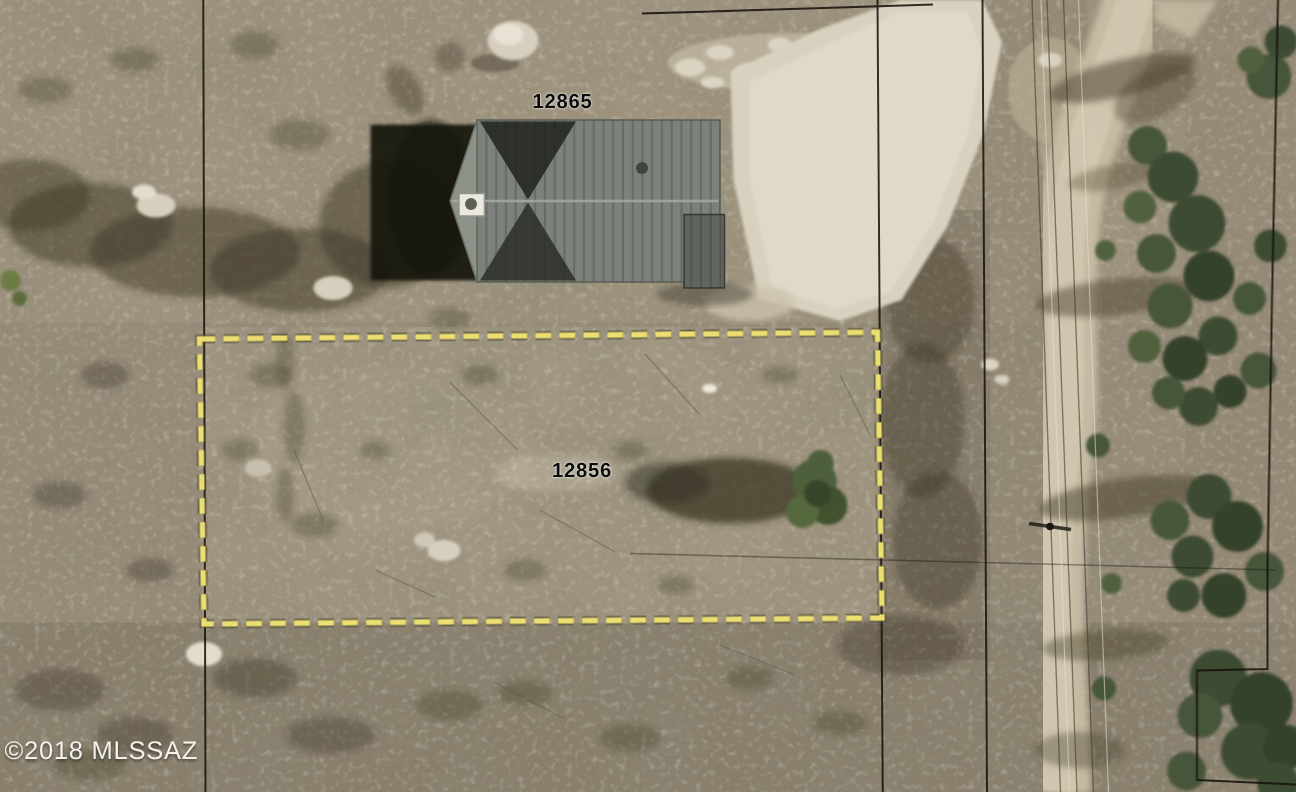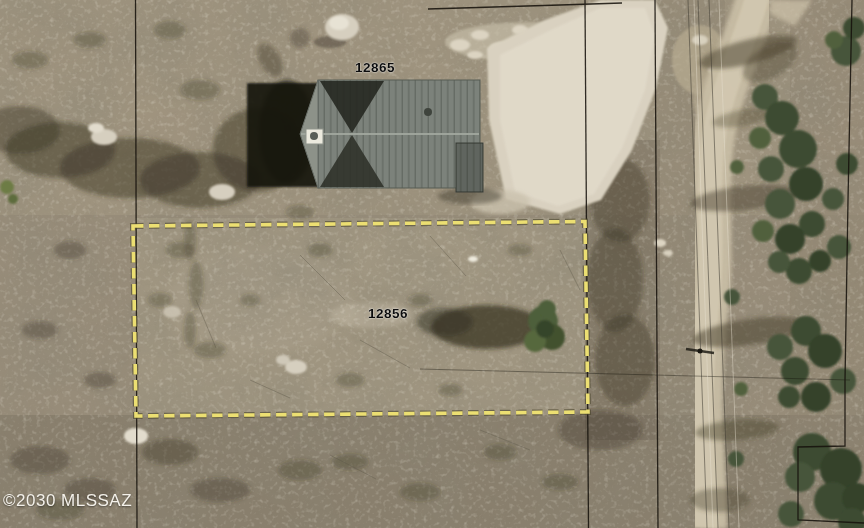--- a/index.html
+++ b/index.html
@@ -249,15 +249,15 @@
   <g>
     <polygon points="133,226 585,221.5 588,412 136,416" fill="none" stroke="#4a452c" stroke-width="6" stroke-dasharray="10.5 5.5" opacity=".6"></polygon>
     <polygon points="133,226 585,221.5 588,412 136,416" fill="none" stroke="#ecdf72" stroke-width="3.6" stroke-dasharray="10.5 5.5"></polygon>
   </g>
 </svg>
 
 <div class="parcel-label" style="left:375px;top:60px;">12865</div>
 
 <div class="parcel-label" style="left:388px;top:306px;">12856</div>
 
-<div class="watermark">©2030 MLSSAZ</div>
+<div class="watermark">©2018 MLSSAZ</div>
 
 </div>
 
 </body></html>

